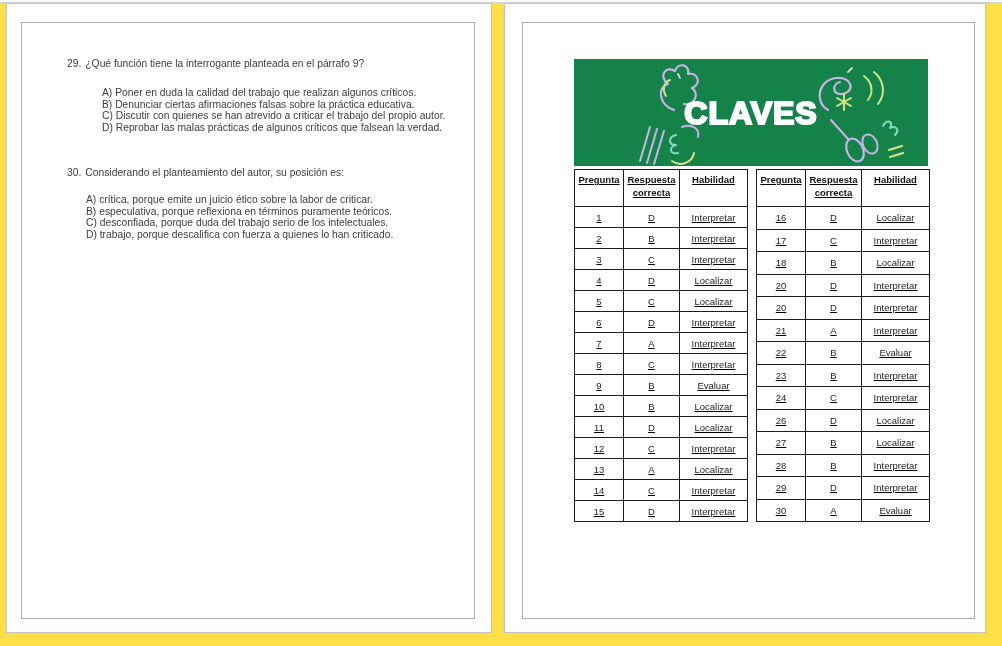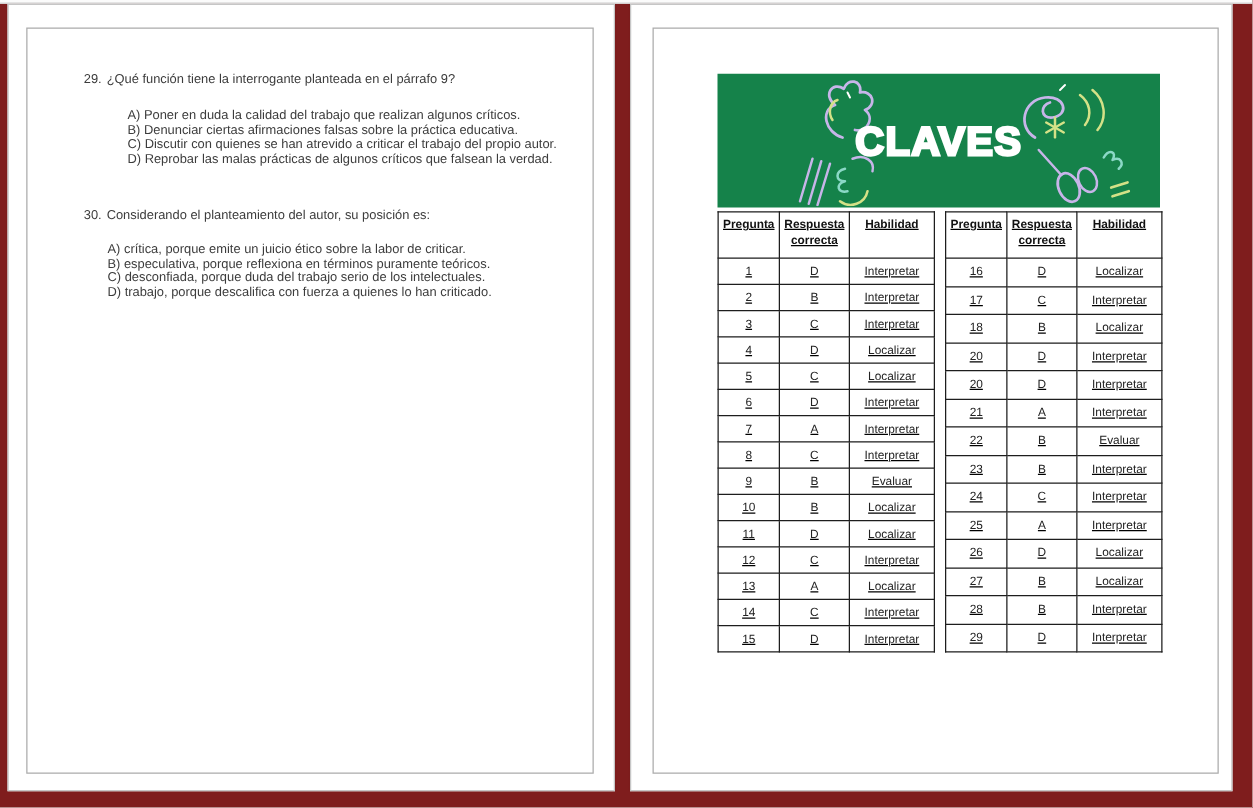--- a/index.html
+++ b/index.html
@@ -1,17 +1,17 @@
 <!DOCTYPE html>
 <html><head>
 <meta charset="utf-8">
 <style>
   html,body{margin:0;padding:0;width:1002px;height:646px;overflow:hidden;
     background:#e9e9e9;font-family:"Liberation Sans",sans-serif;}
-  .canvas{position:relative;width:1002px;height:646px;background:#7f1d1d;}
+  .canvas{position:relative;width:1002px;height:646px;background:#fde047;}
   .prev-edge{position:absolute;top:0;left:0;width:100%;height:2px;background:#fbfbfb;
     border-bottom:1px solid #d4d4d4;}
   .page{position:absolute;top:3px;height:630px;background:#ffffff;
     border:1px solid #c6c6c6;box-sizing:border-box;box-shadow:0 0 2px rgba(0,0,0,.08);}
   .page1{left:6px;width:486px;}
   .page2{left:504px;width:482px;}
   .frame{position:absolute;top:18px;left:14px;width:454px;height:597px;
     border:1px solid #ababab;box-sizing:border-box;}
   .page2 .frame{left:17px;width:453px;}
 
@@ -267,41 +267,41 @@
               <td>23</td>
               <td>B</td>
               <td>Interpretar</td>
             </tr>
             <tr>
               <td>24</td>
               <td>C</td>
               <td>Interpretar</td>
             </tr>
             <tr>
-              <td>25</td>
+              <td>26</td>
+              <td>D</td>
+              <td>Localizar</td>
+            </tr>
+            <tr>
+              <td>27</td>
+              <td>B</td>
+              <td>Localizar</td>
+            </tr>
+            <tr>
+              <td>28</td>
+              <td>B</td>
+              <td>Interpretar</td>
+            </tr>
+            <tr>
+              <td>29</td>
+              <td>D</td>
+              <td>Interpretar</td>
+            </tr>
+            <tr>
+              <td>30</td>
               <td>A</td>
-              <td>Interpretar</td>
-            </tr>
-            <tr>
-              <td>26</td>
-              <td>D</td>
-              <td>Localizar</td>
-            </tr>
-            <tr>
-              <td>27</td>
-              <td>B</td>
-              <td>Localizar</td>
-            </tr>
-            <tr>
-              <td>28</td>
-              <td>B</td>
-              <td>Interpretar</td>
-            </tr>
-            <tr>
-              <td>29</td>
-              <td>D</td>
-              <td>Interpretar</td>
+              <td>Evaluar</td>
             </tr>
           </tbody>
       </table>
     </div>
   </div>
 </div>
 
 </body></html>

